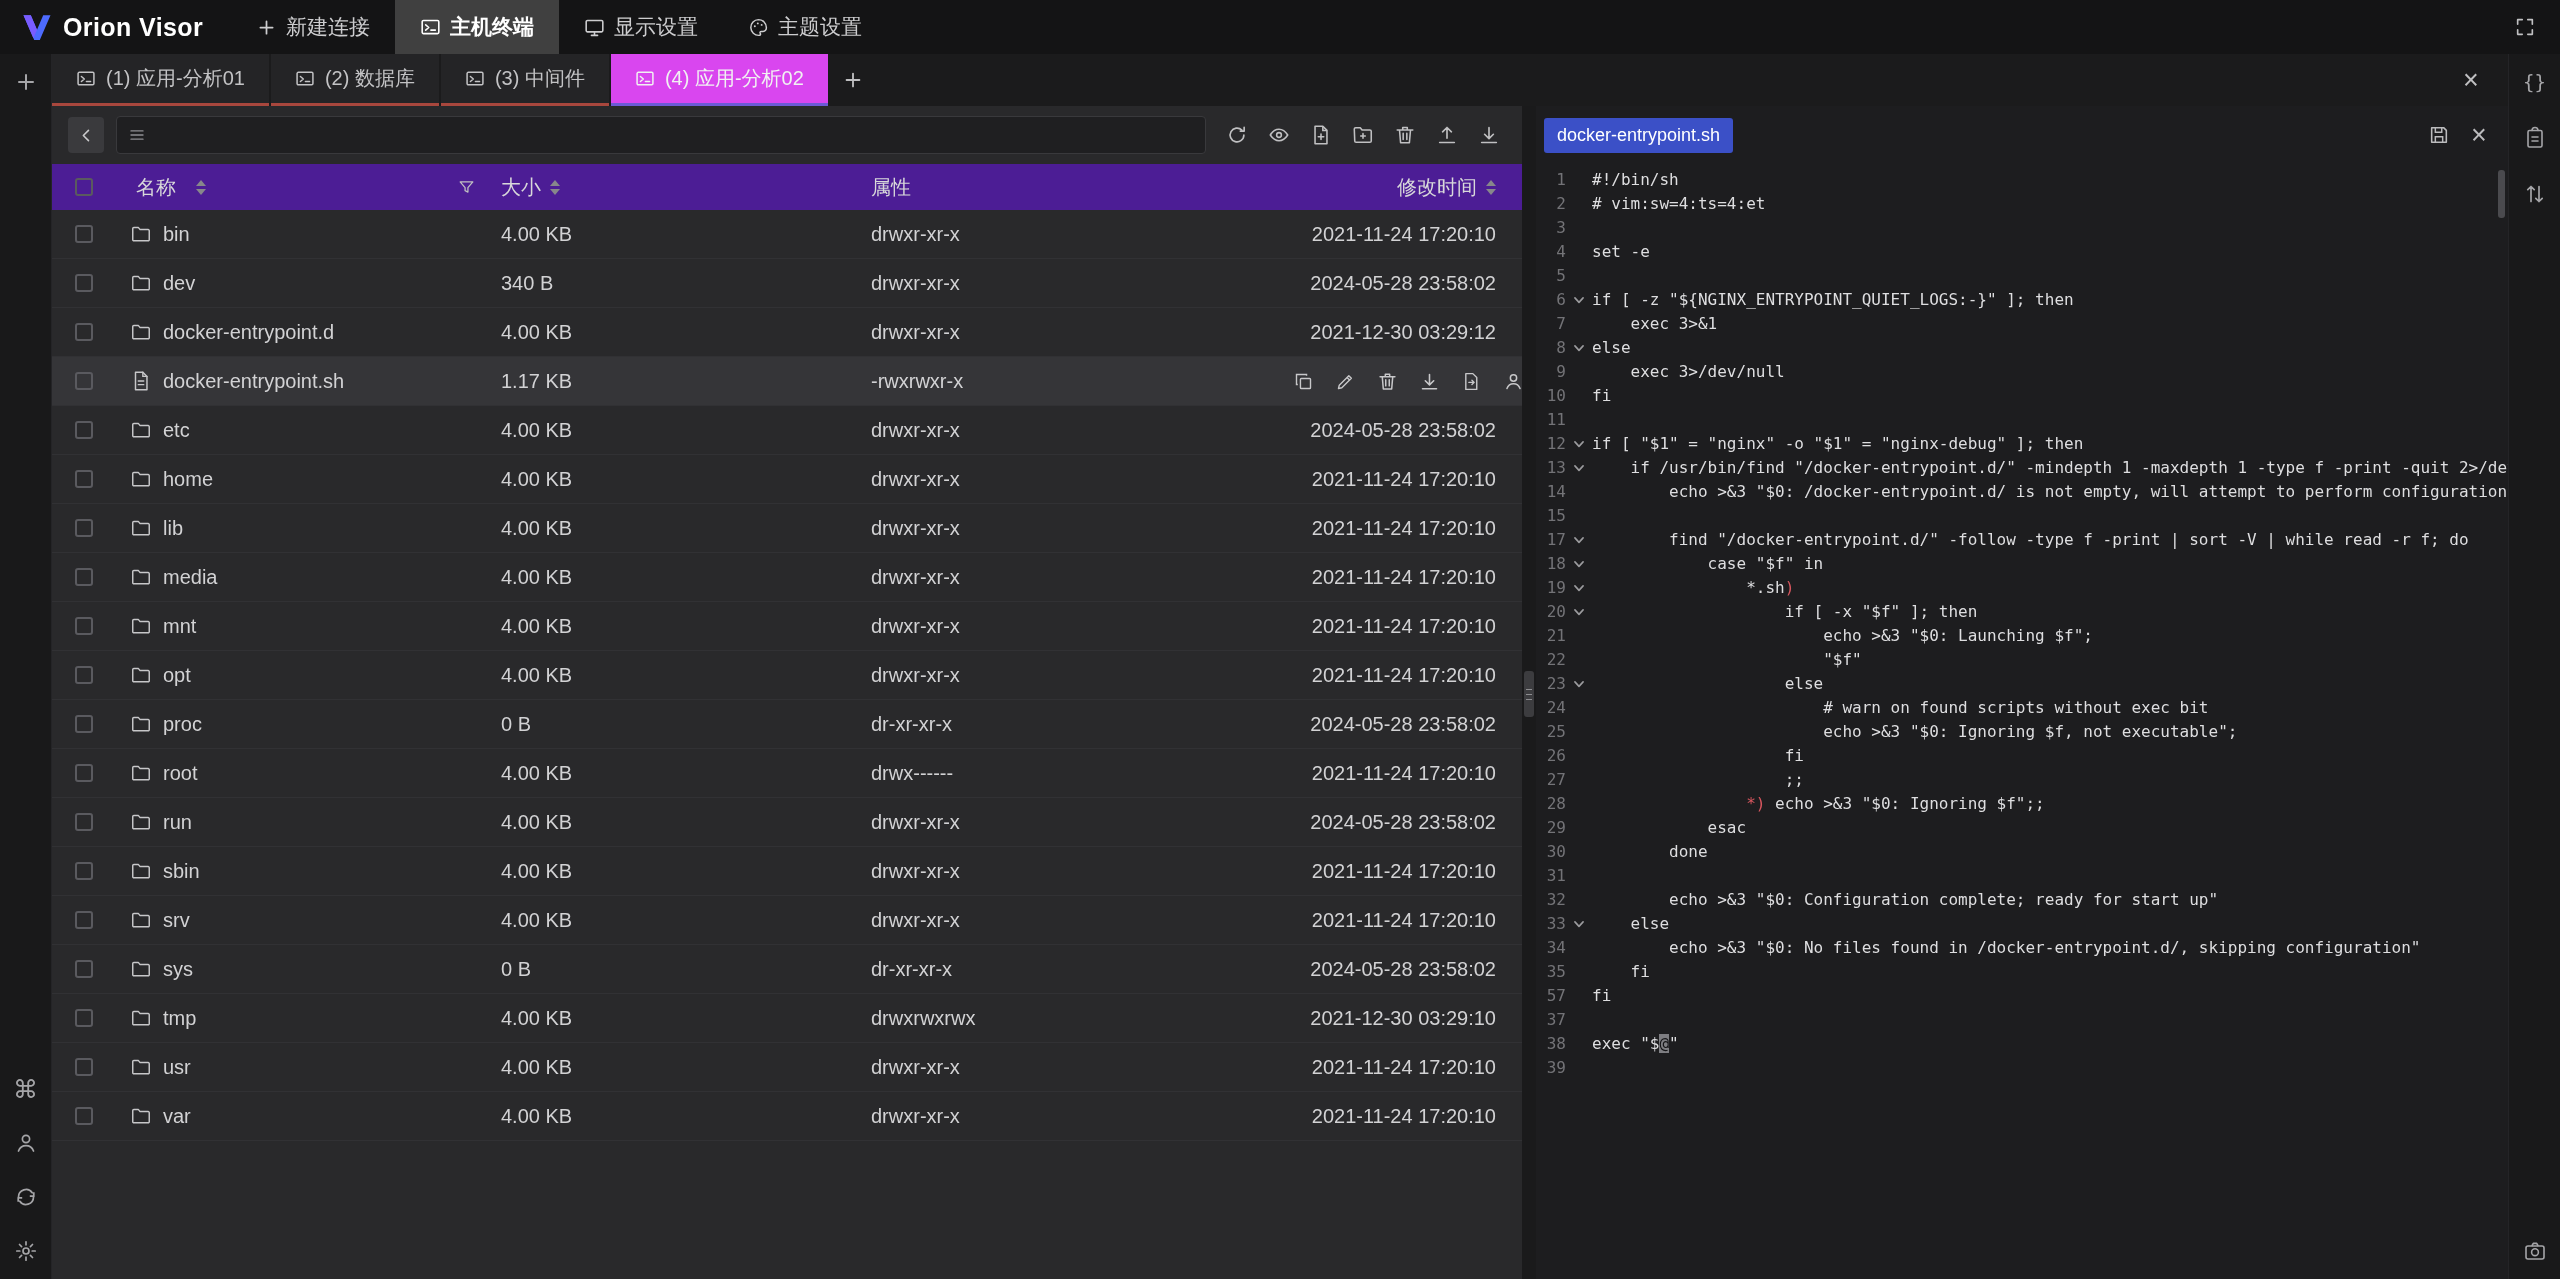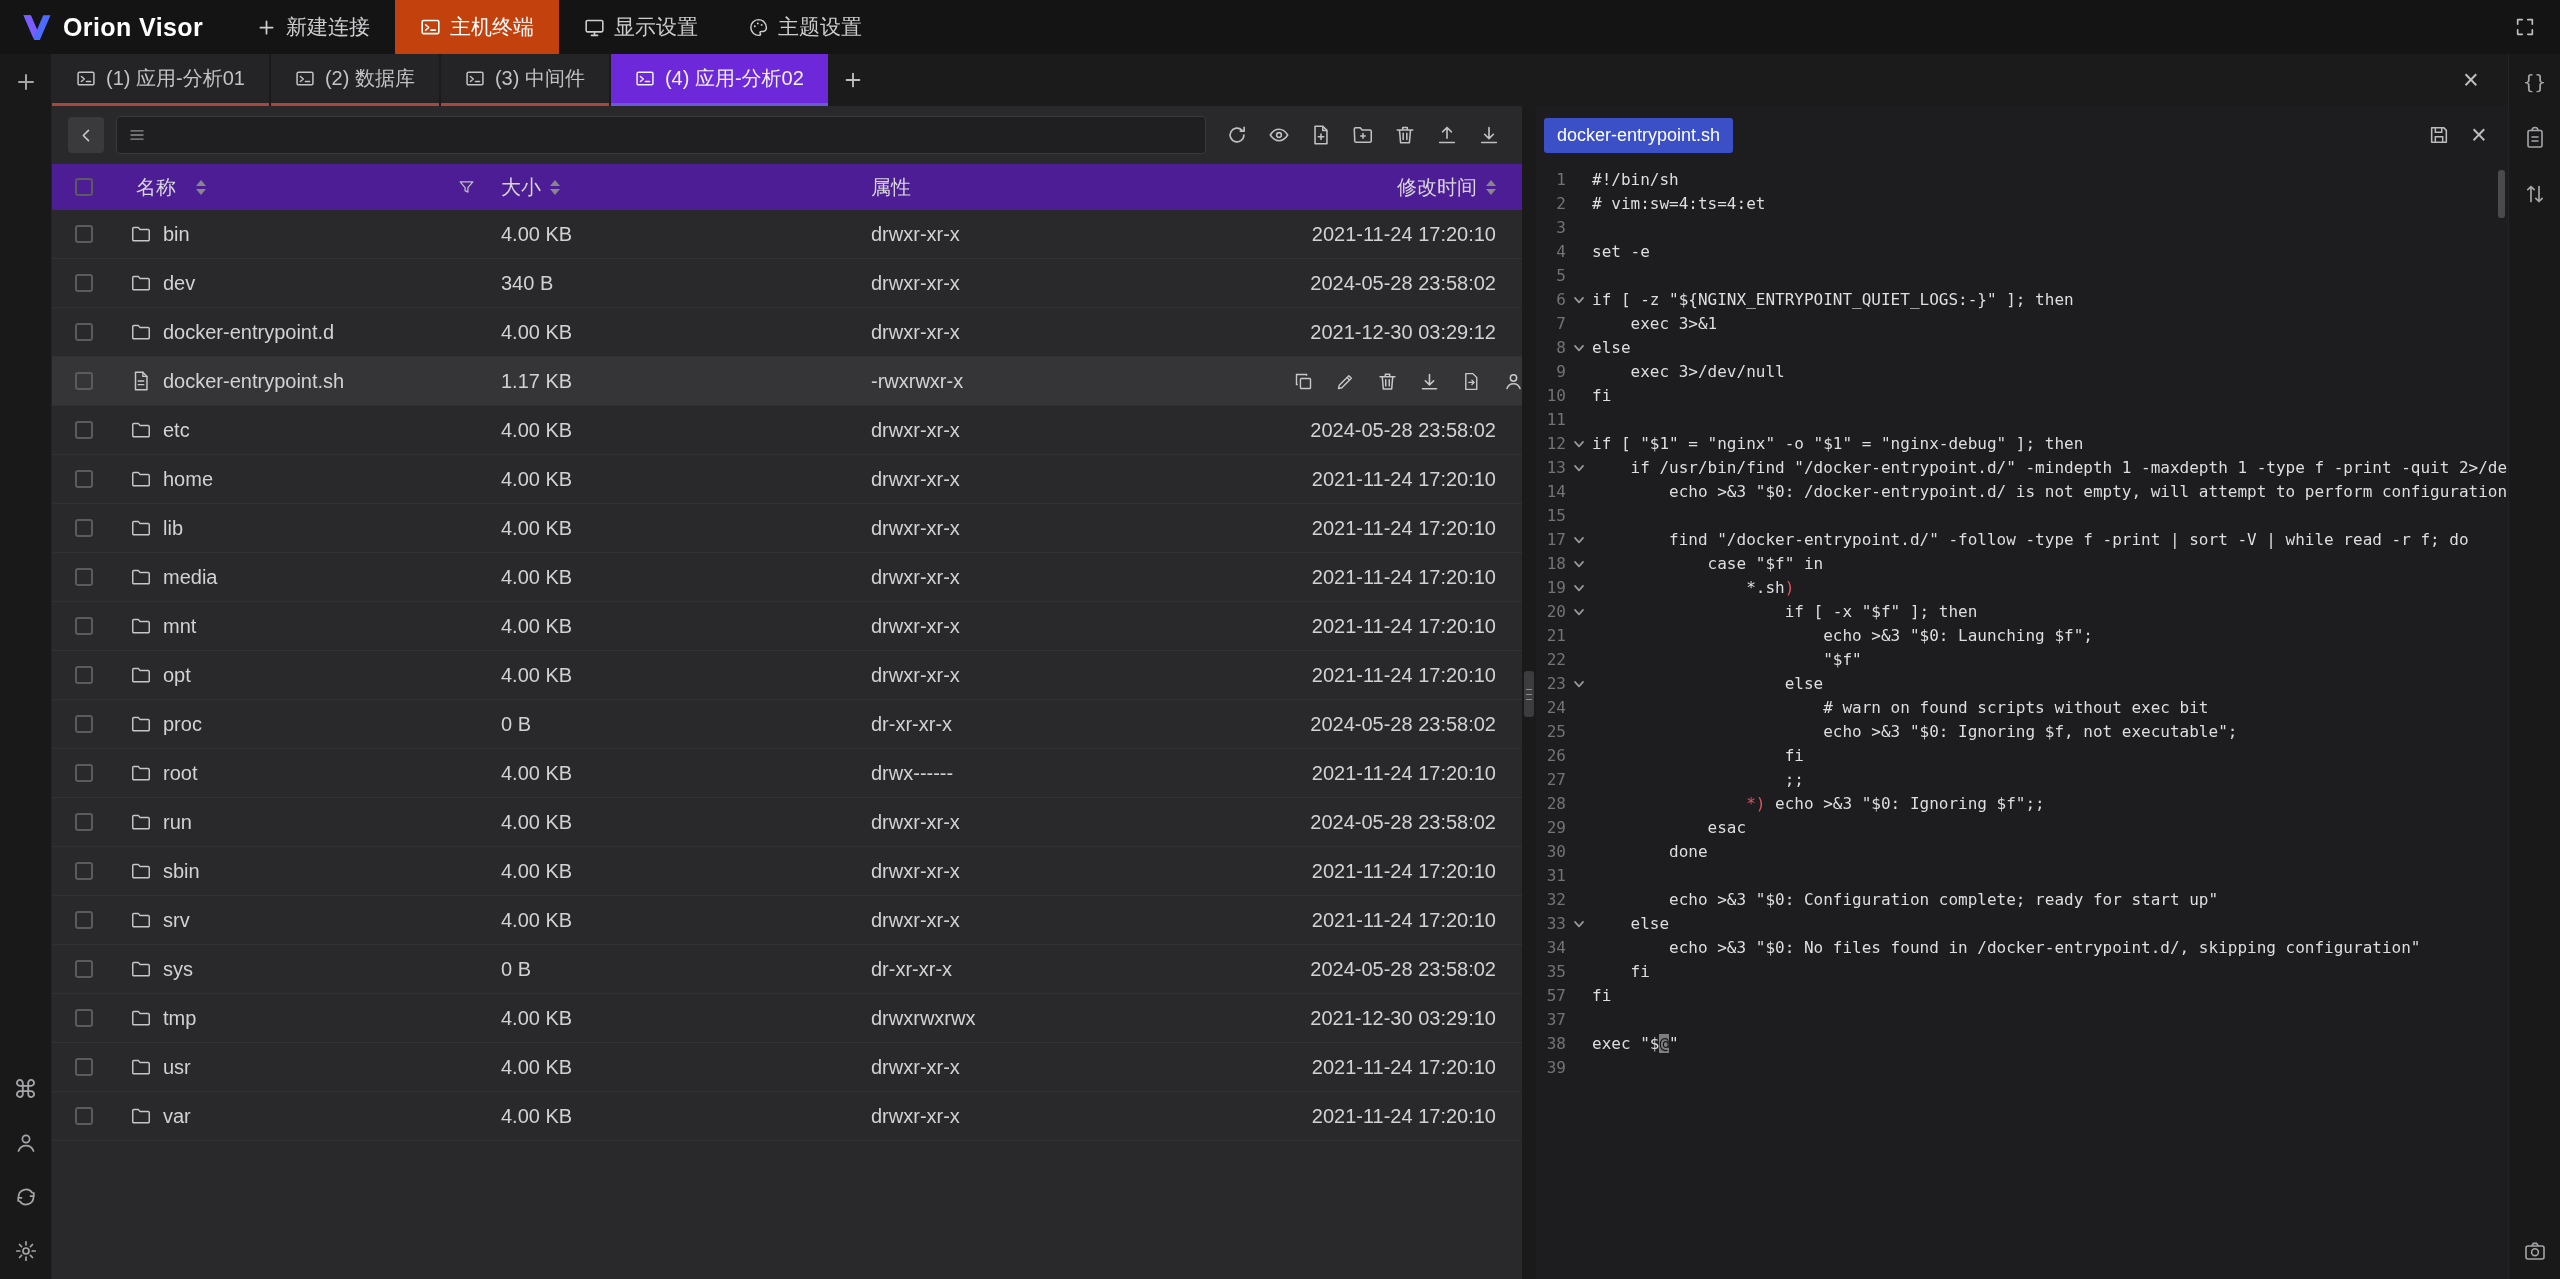--- a/index.html
+++ b/index.html
@@ -7,21 +7,21 @@
               font-family:"Liberation Sans",sans-serif; }
   .app { width:2560px; height:1279px; display:flex; flex-direction:column; color:#d6d6d6; }
 
   
   .topbar { height:54px; flex:0 0 54px; background:#141415; display:flex; align-items:center; }
   .logo { display:flex; align-items:center; gap:11px; padding:0 28px 0 22px; }
   .logo-mark svg { width:30px; height:27px; display:block; }
   .logo-text { font-size:25px; font-weight:bold; color:#ffffff; letter-spacing:.4px; }
   .menu { display:flex; height:100%; }
   .menu-item { display:flex; align-items:center; gap:9px; padding:0 25px; font-size:21px; color:#cdcdcf; cursor:pointer; }
-  .menu-item.active { background:#c2410c; color:#fff; }
+  .menu-item.active { background:#404040; color:#fff;font-weight:bold; }
   .mi-icon svg { width:21px; height:21px; display:block; }
   .topbar-right { margin-left:auto; padding-right:16px; }
 
   .icon-btn { width:38px; height:36px; display:inline-flex; align-items:center; justify-content:center;
               color:#c0c0c2; cursor:pointer; flex:0 0 auto; }
   .icon-btn svg { width:22px; height:22px; display:block; }
   .x-glyph { font-size:27px; line-height:1; color:inherit; }
   .cmd-glyph { font-size:25px; line-height:1; color:inherit; }
   .braces-glyph { font-family:"DejaVu Sans Mono",monospace; font-size:19px; color:inherit; }
 
@@ -35,21 +35,21 @@
   .rail .icon-btn { color:#a5a5a8; width:34px; height:32px; }
   .rail .icon-btn svg { width:24px; height:24px; }
 
   .center { flex:1; display:flex; flex-direction:column; min-width:0; }
 
   
   .tabbar { height:52px; flex:0 0 52px; background:#1b1b1c; display:flex; align-items:stretch; }
   .tabs { display:flex; gap:2px; }
   .tab { display:flex; align-items:center; gap:10px; padding:0 24px; font-size:20px; color:#c3c3c5;
          background:#242426; border-bottom:3px solid #a8473d; cursor:pointer; white-space:nowrap; }
-  .tab.active { background:#6d28d9; color:#f1f1f2; border-bottom-color:#6c59d6; }
+  .tab.active { background:#d946ef; color:#f1f1f2; border-bottom-color:#6c59d6; }
   .tab svg { width:20px; height:20px; }
   .tab-add { align-self:center; margin-left:6px; }
   .tabbar-close { align-self:center; margin-left:auto; margin-right:18px; }
 
   
   .workspace { flex:1; display:flex; min-height:0; }
 
   .file-panel { width:1470px; flex:0 0 1470px; background:#29292b; display:flex; flex-direction:column; min-height:0; }
   .fp-toolbar { height:58px; flex:0 0 58px; display:flex; align-items:center; padding:0 14px 0 16px; gap:12px; }
   .btn-back { width:36px; height:36px; background:#3a3a3d; border-radius:4px; display:flex;

